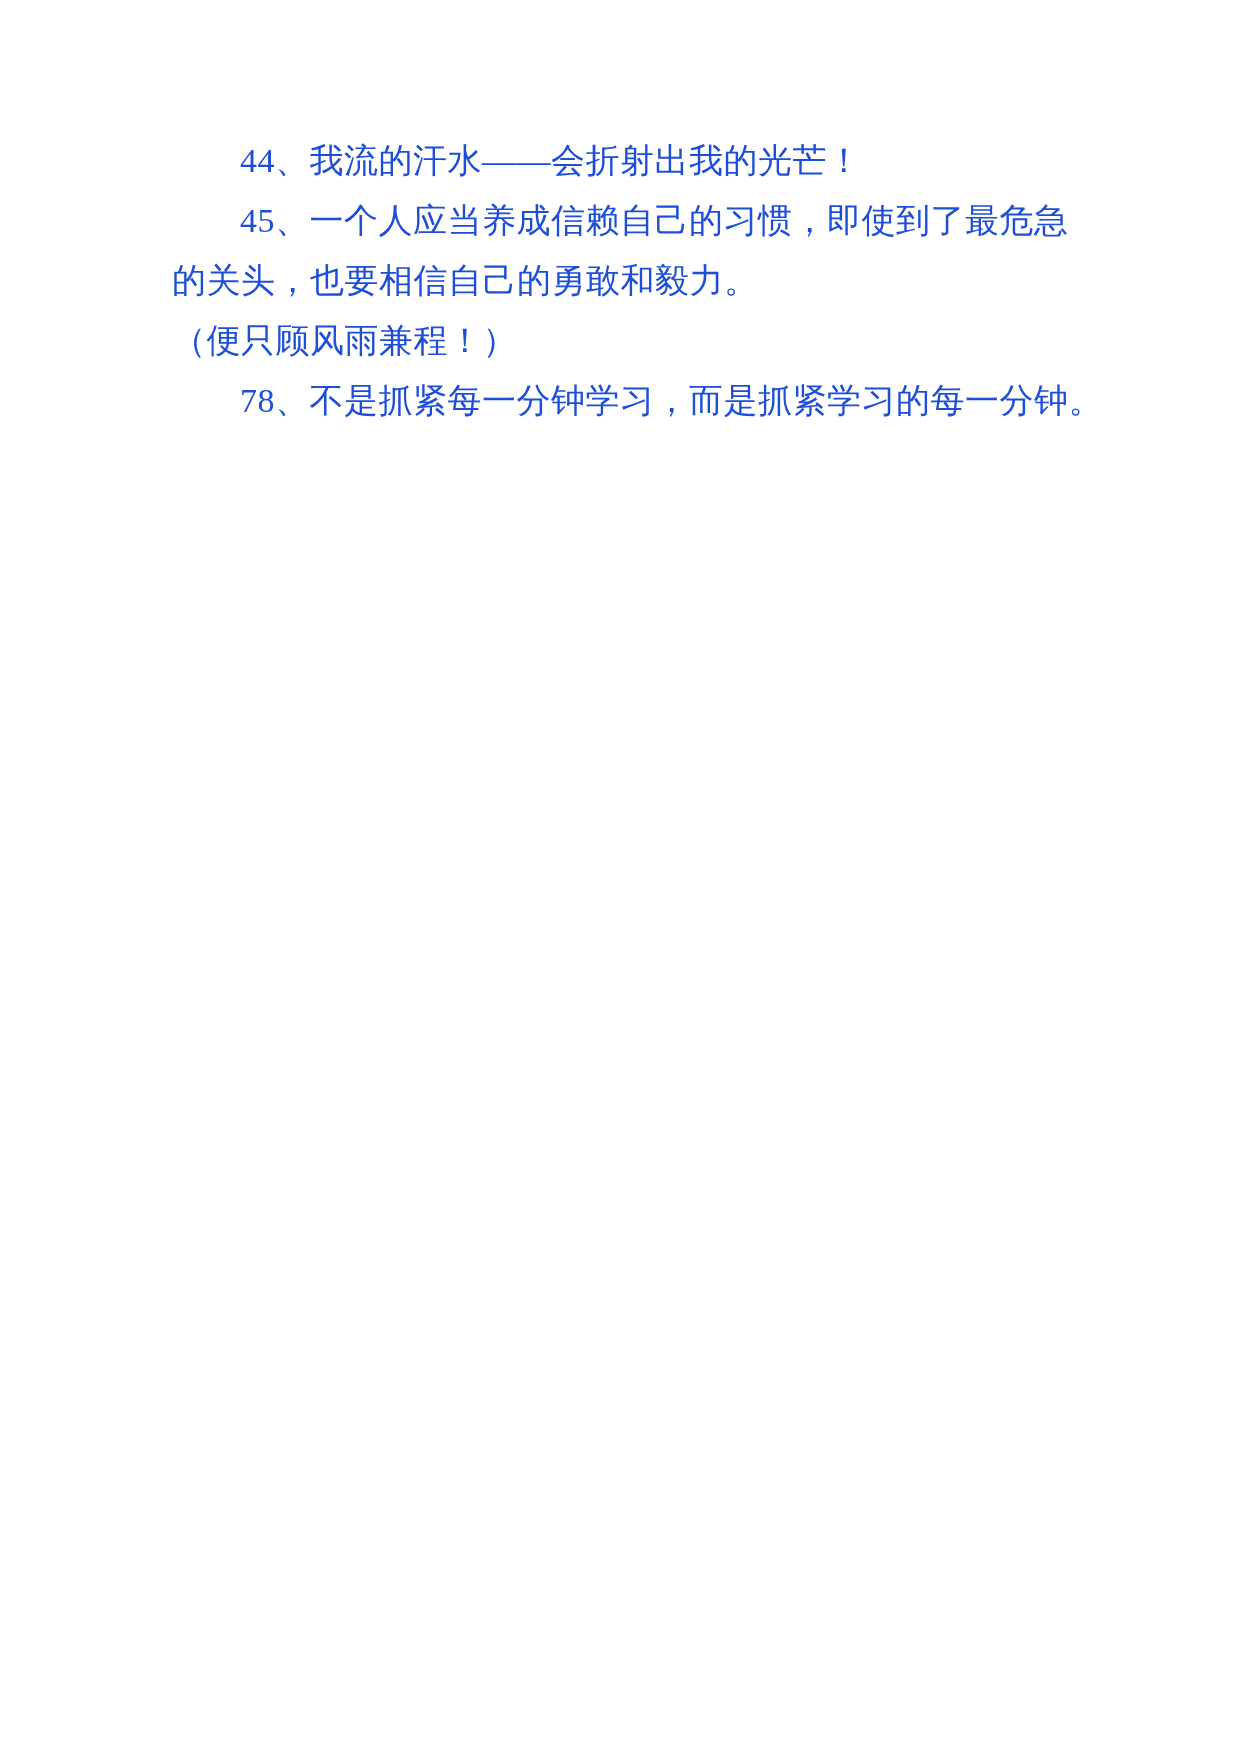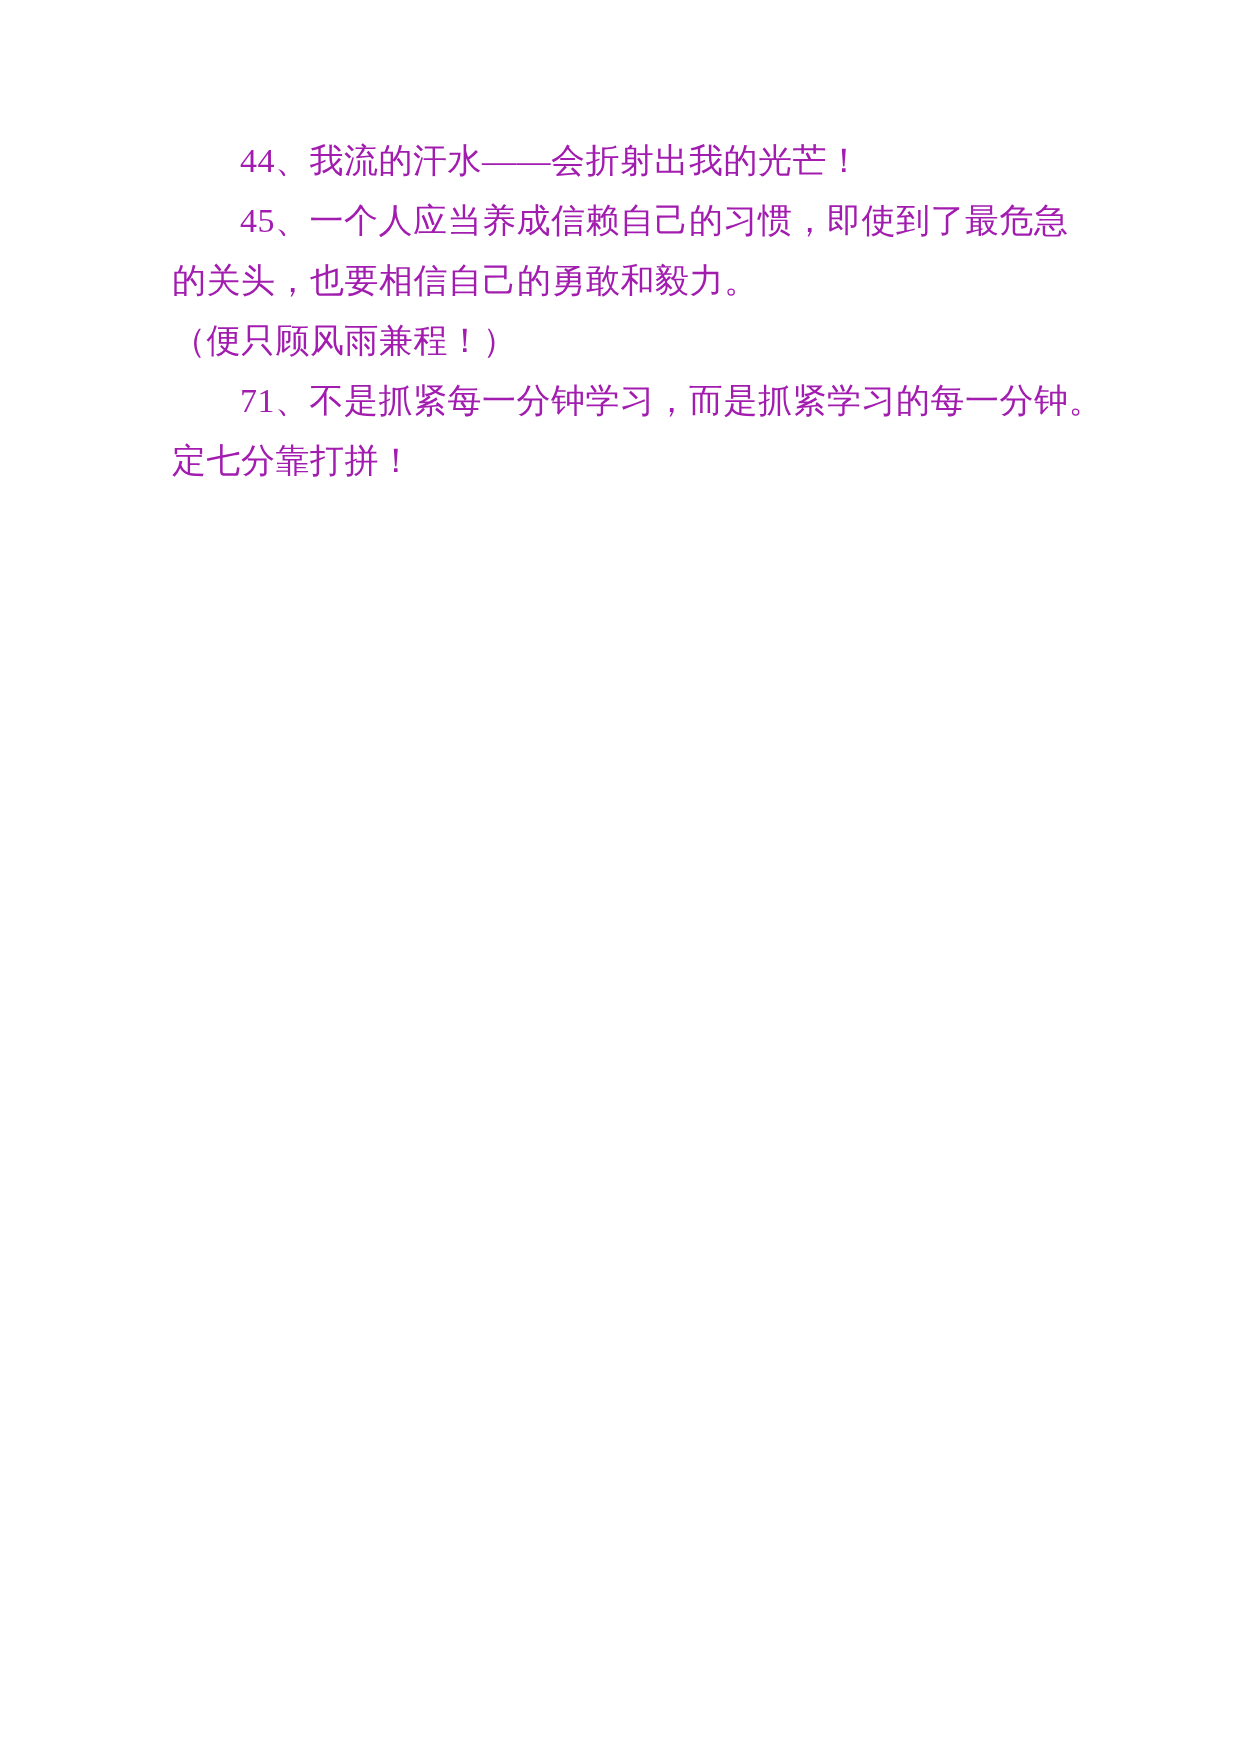--- a/index.html
+++ b/index.html
@@ -35,33 +35,32 @@
     white-space: nowrap;
   }
   .line.first {
     text-indent: 2em;
   }
 </style>
 </head>
 <body>
 
 <div class="page">
-  <div class="content" id="doc-content" style="color: #a21caf;">
+  <div class="content" id="doc-content" style="color: #1d4ed8;">
       <div class="para">
         <div class="line first">44、我流的汗水——会折射出我的光芒！</div>
       </div>
       <div class="para">
         <div class="line first">45、一个人应当养成信赖自己的习惯，即使到了最危急</div>
         <div class="line">的关头，也要相信自己的勇敢和毅力。</div>
       </div>
       <div class="para">
       </div>
       <div class="para">
         <div class="line">（便只顾风雨兼程！）</div>
       </div>
       <div class="para">
-        <div class="line first">71、不是抓紧每一分钟学习，而是抓紧学习的每一分钟。</div>
+        <div class="line first">78、不是抓紧每一分钟学习，而是抓紧学习的每一分钟。</div>
       </div>
       <div class="para">
-        <div class="line">定七分靠打拼！</div>
       </div>
     </div>
 </div>
 
 </body></html>

